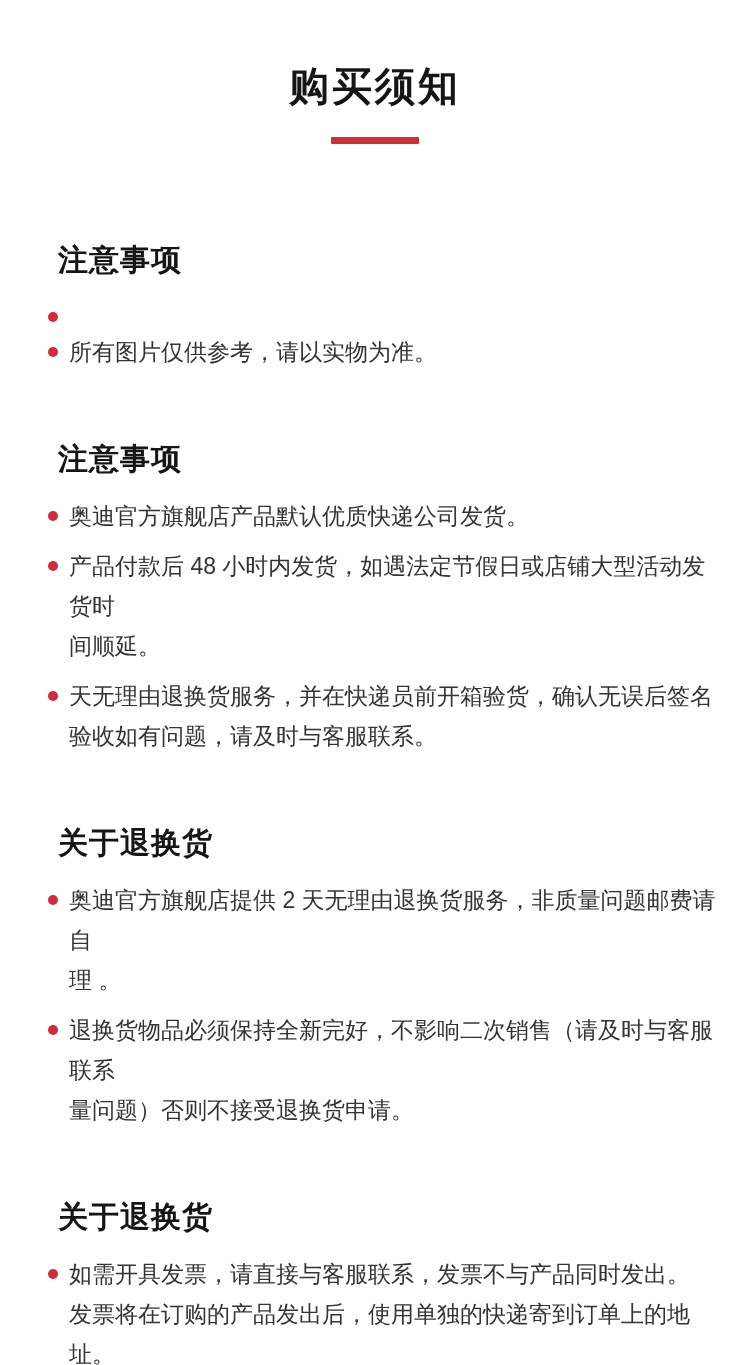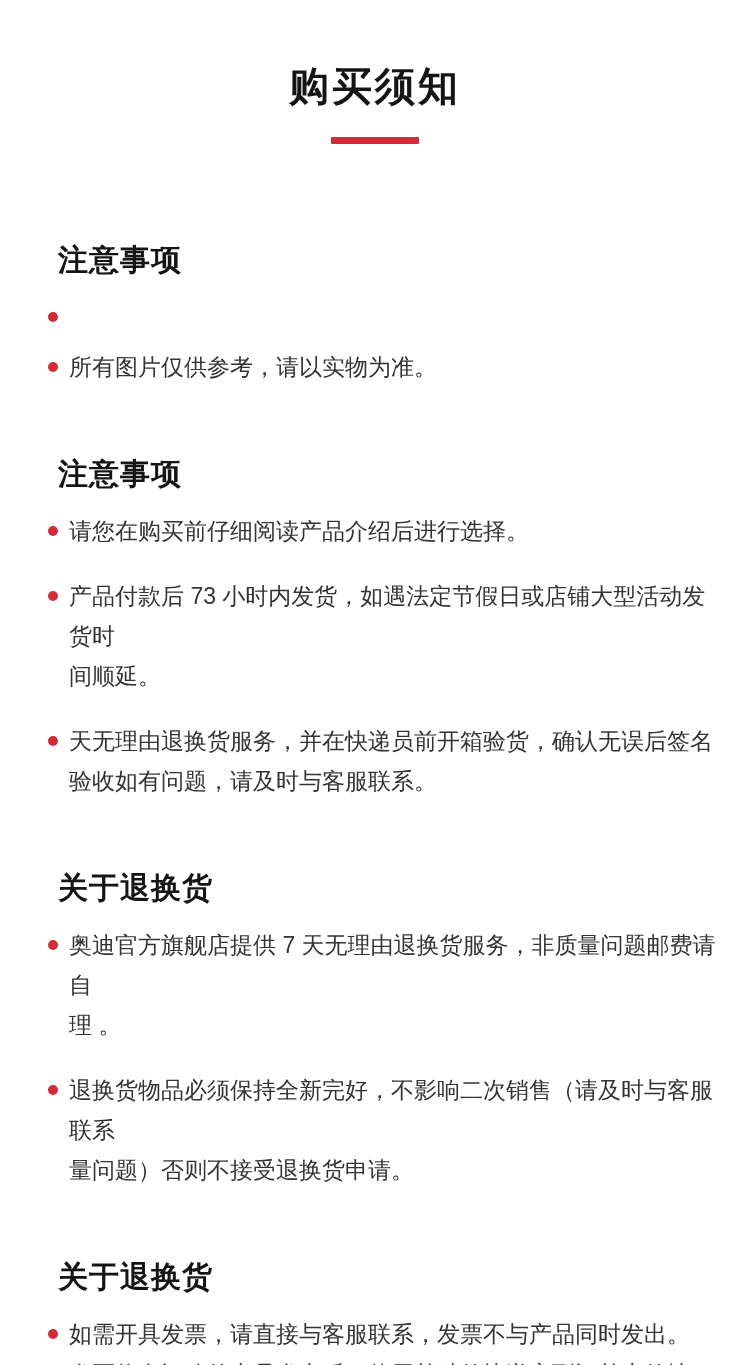--- a/index.html
+++ b/index.html
@@ -48,21 +48,21 @@
     margin: 19px 0 0 0;
     padding: 0;
   }
   .bullet-item {
     display: flex;
     align-items: flex-start;
     font-size: 23px;
     line-height: 40px;
     color: #333333;
   }
-  .bullet-item + .bullet-item { margin-top: 25px; }
+  .bullet-item + .bullet-item { margin-top: 10px; }
   .bullet-dot {
     flex: 0 0 10px;
     width: 10px;
     height: 10px;
     margin: 15px 11px 0 0;
     border-radius: 50%;
     background: var(--accent);
   }
   .bullet-text { white-space: pre-line; }
 </style>
@@ -88,41 +88,41 @@
           <span class="bullet-text">所有图片仅供参考，请以实物为准。</span>
         </li>
       </ul>
     </section>
 
     <section class="section">
       <h2 class="section-heading">注意事项</h2>
       <ul class="bullet-list">
         <li class="bullet-item">
           <span class="bullet-dot"></span>
-          <span class="bullet-text">请您在购买前仔细阅读产品介绍后进行选择。</span>
+          <span class="bullet-text">奥迪官方旗舰店产品默认优质快递公司发货。</span>
         </li>
         <li class="bullet-item">
           <span class="bullet-dot"></span>
-          <span class="bullet-text">产品付款后 73 小时内发货，如遇法定节假日或店铺大型活动发货时
+          <span class="bullet-text">产品付款后 48 小时内发货，如遇法定节假日或店铺大型活动发货时
 间顺延。</span>
         </li>
         <li class="bullet-item">
           <span class="bullet-dot"></span>
           <span class="bullet-text">天无理由退换货服务，并在快递员前开箱验货，确认无误后签名
 验收如有问题，请及时与客服联系。</span>
         </li>
       </ul>
     </section>
 
     <section class="section">
       <h2 class="section-heading">关于退换货</h2>
       <ul class="bullet-list">
         <li class="bullet-item">
           <span class="bullet-dot"></span>
-          <span class="bullet-text">奥迪官方旗舰店提供 7 天无理由退换货服务，非质量问题邮费请自
+          <span class="bullet-text">奥迪官方旗舰店提供 2 天无理由退换货服务，非质量问题邮费请自
 理 。</span>
         </li>
         <li class="bullet-item">
           <span class="bullet-dot"></span>
           <span class="bullet-text">退换货物品必须保持全新完好，不影响二次销售（请及时与客服联系
 量问题）否则不接受退换货申请。</span>
         </li>
       </ul>
     </section>
 

